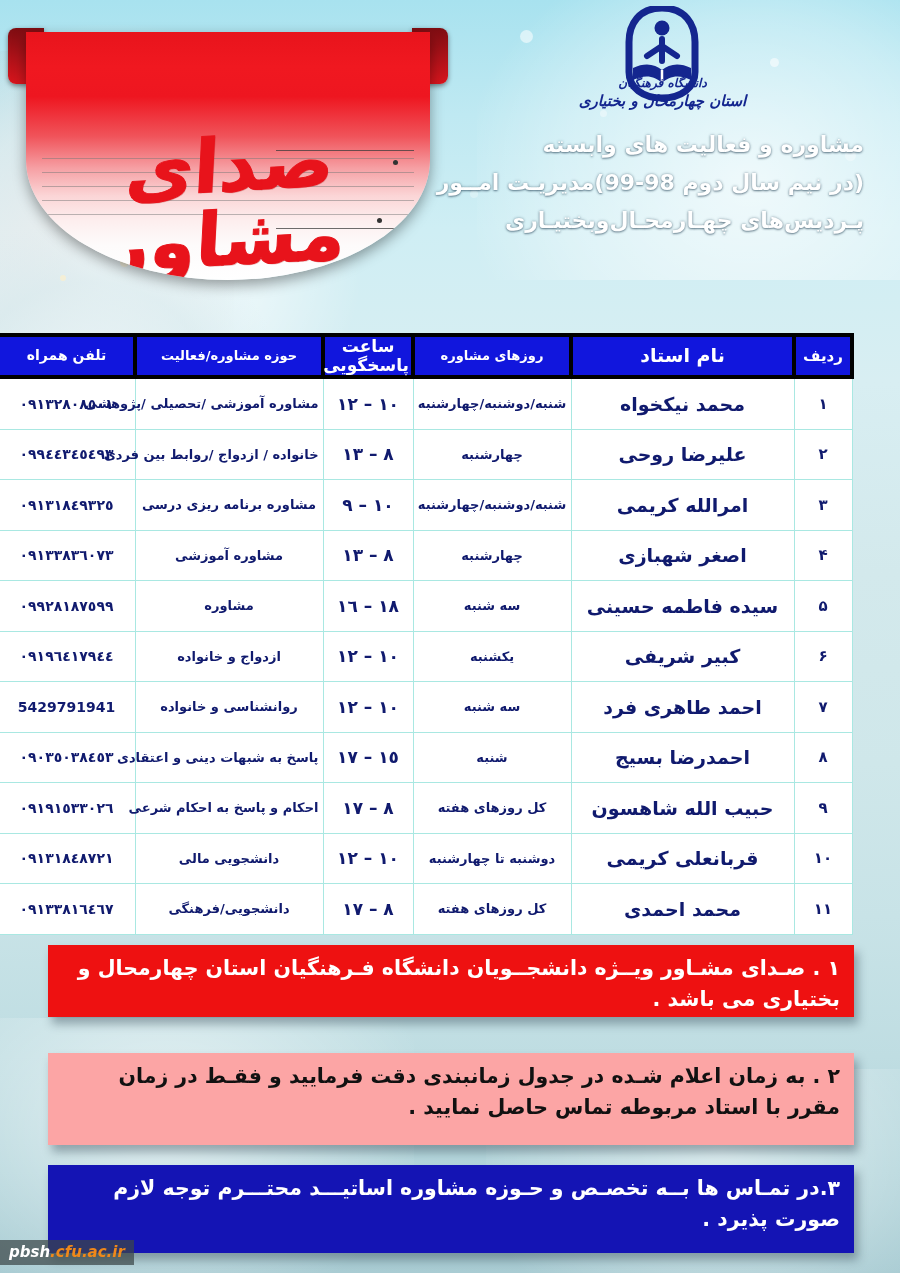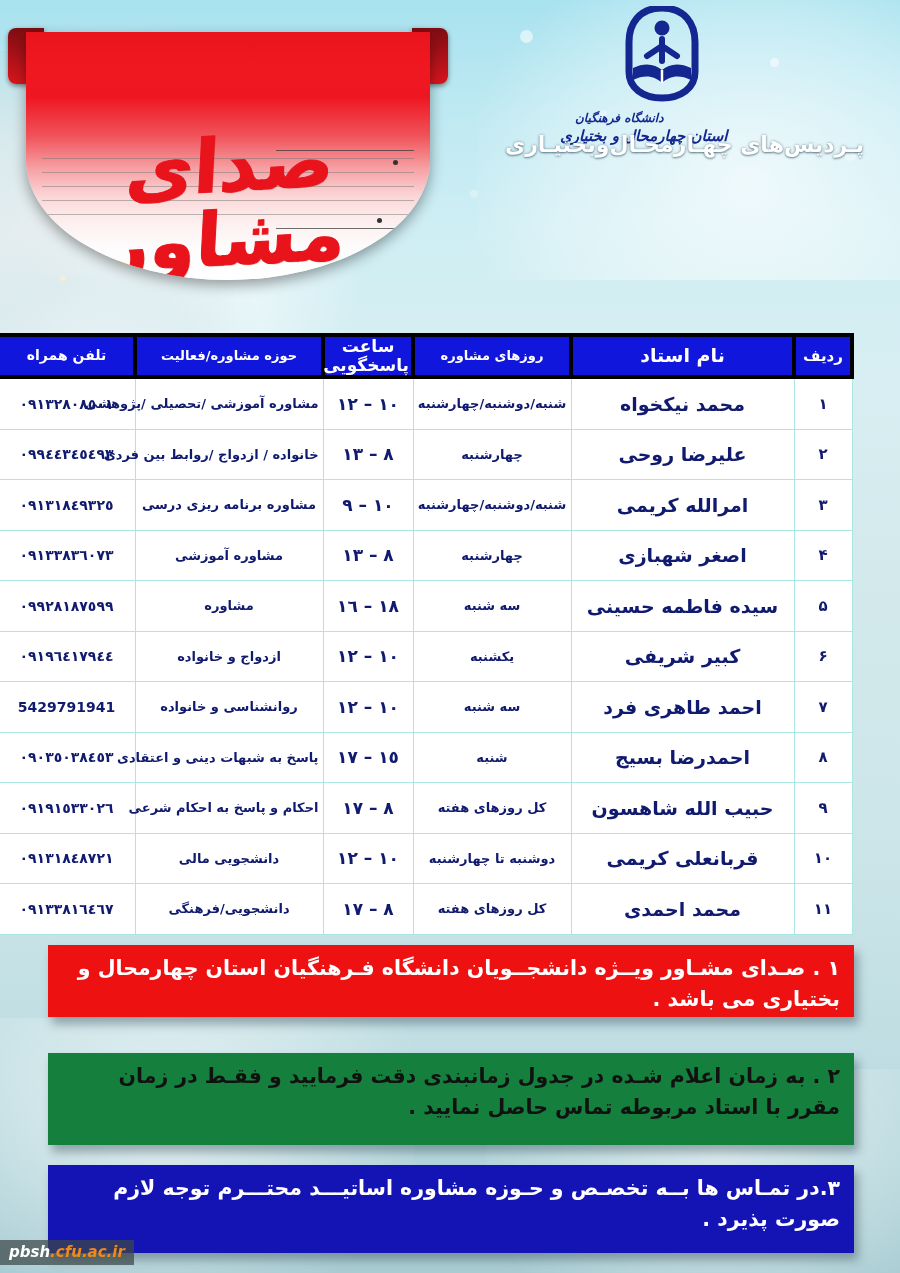--- a/index.html
+++ b/index.html
@@ -81,22 +81,22 @@
     font-family:"DejaVu Sans","Liberation Sans",sans-serif;
     font-size:74px;font-weight:bold;color:#e8131b;
     letter-spacing:-2px;line-height:1;
     text-shadow:1px 1px 0 rgba(160,0,0,.25);
     transform:skewX(-6deg) rotate(-3deg);
     -webkit-text-stroke:1px #e8131b;
   }
   
   #logo{position:absolute;left:617px;top:6px;width:90px;height:104px;}
   #logo-sub1,#logo-sub2{
-    position:absolute;text-align:left;color:#14268f;
-    font-weight:bold;font-style:italic;white-space:nowrap;margin-top:35px;
+    position:absolute;text-align:center;color:#14268f;
+    font-weight:bold;font-style:italic;white-space:nowrap;
   }
   #logo-sub1{left:575px;top:76px;width:175px;font-size:12px;}
   #logo-sub2{left:560px;top:92px;width:205px;font-size:15px;}
   
   #title-block{
     position:absolute;right:36px;top:126px;width:420px;
     text-align:right;color:#ffffff;font-weight:bold;
     font-size:22px;line-height:1.72;
     text-shadow:0 1px 2px rgba(40,70,90,.55),0 0 3px rgba(30,60,80,.45);
   }
@@ -186,20 +186,22 @@
     <path d="M45 2 C22 2 12 18 12 36 L12 66 C12 82 26 92 45 92 C64 92 78 82 78 66 L78 36 C78 18 68 2 45 2 Z" fill="none" stroke="#14268f" stroke-width="7"></path>
     <circle cx="45" cy="22" r="7.5" fill="#14268f"></circle>
     <path d="M45 33 L45 55 M45 40 L30 50 M45 40 L60 50" stroke="#14268f" stroke-width="6" fill="none" stroke-linecap="round"></path>
     <path d="M16 62 C28 56 38 58 45 64 C52 58 62 56 74 62 L74 74 C62 68 52 70 45 77 C38 70 28 68 16 74 Z" fill="#14268f"></path>
     <path d="M45 64 L45 77" stroke="#ffffff" stroke-width="2.5"></path>
   </svg>
   <div id="logo-sub1">دانشگاه فرهنگیان</div>
   <div id="logo-sub2">استان چهارمحال و بختیاری</div>
 
   <div id="title-block">
+    <div>مشاوره و فعالیت های وابسته</div>
+    <div>(در نیم سال دوم 98-99)مدیریـت امــور</div>
     <div>پـردیس‌های چهـارمحـال‌وبختیـاری</div>
   </div>
 </div>
 
 <div id="table-wrap">
   <table>
     <thead>
       <tr id="thead-row">
           <th class="c-idx">ردیف</th>
           <th class="c-name">نام استاد</th>
@@ -298,21 +300,21 @@
           <td class="c-area">دانشجویی/فرهنگی</td>
           <td class="c-phone">٠٩١٣٣٨١٦٤٦٧</td>
         </tr>
       </tbody>
   </table>
 </div>
 
 <div class="notice" id="notice-1" style="background: rgb(238, 17, 17);">
   <span>١ . صـدای مشـاور ویــژه دانشجــویان دانشگاه فـرهنگیان استان چهارمحال و بختیاری می باشد .</span>
 </div>
-<div class="notice" id="notice-2" style="background: #15803d;">
+<div class="notice" id="notice-2" style="background: #fca5a5;">
   <span>٢ . به زمان اعلام شـده در جدول زمانبندی دقت فرمایید و  فقـط در زمان مقرر با استاد مربوطه تماس حاصل نمایید .</span>
 </div>
 <div class="notice" id="notice-3" style="background: rgb(20, 20, 180);">
   <span>٣.در تمـاس ها بــه تخصـص و حـوزه مشاوره اساتیـــد محتـــرم توجه لازم صورت پذیرد .</span>
 </div>
 
 <div id="watermark">
   <span class="wm-a">pbsh</span><span class="wm-b">.cfu.ac.ir</span>
 </div>
 

